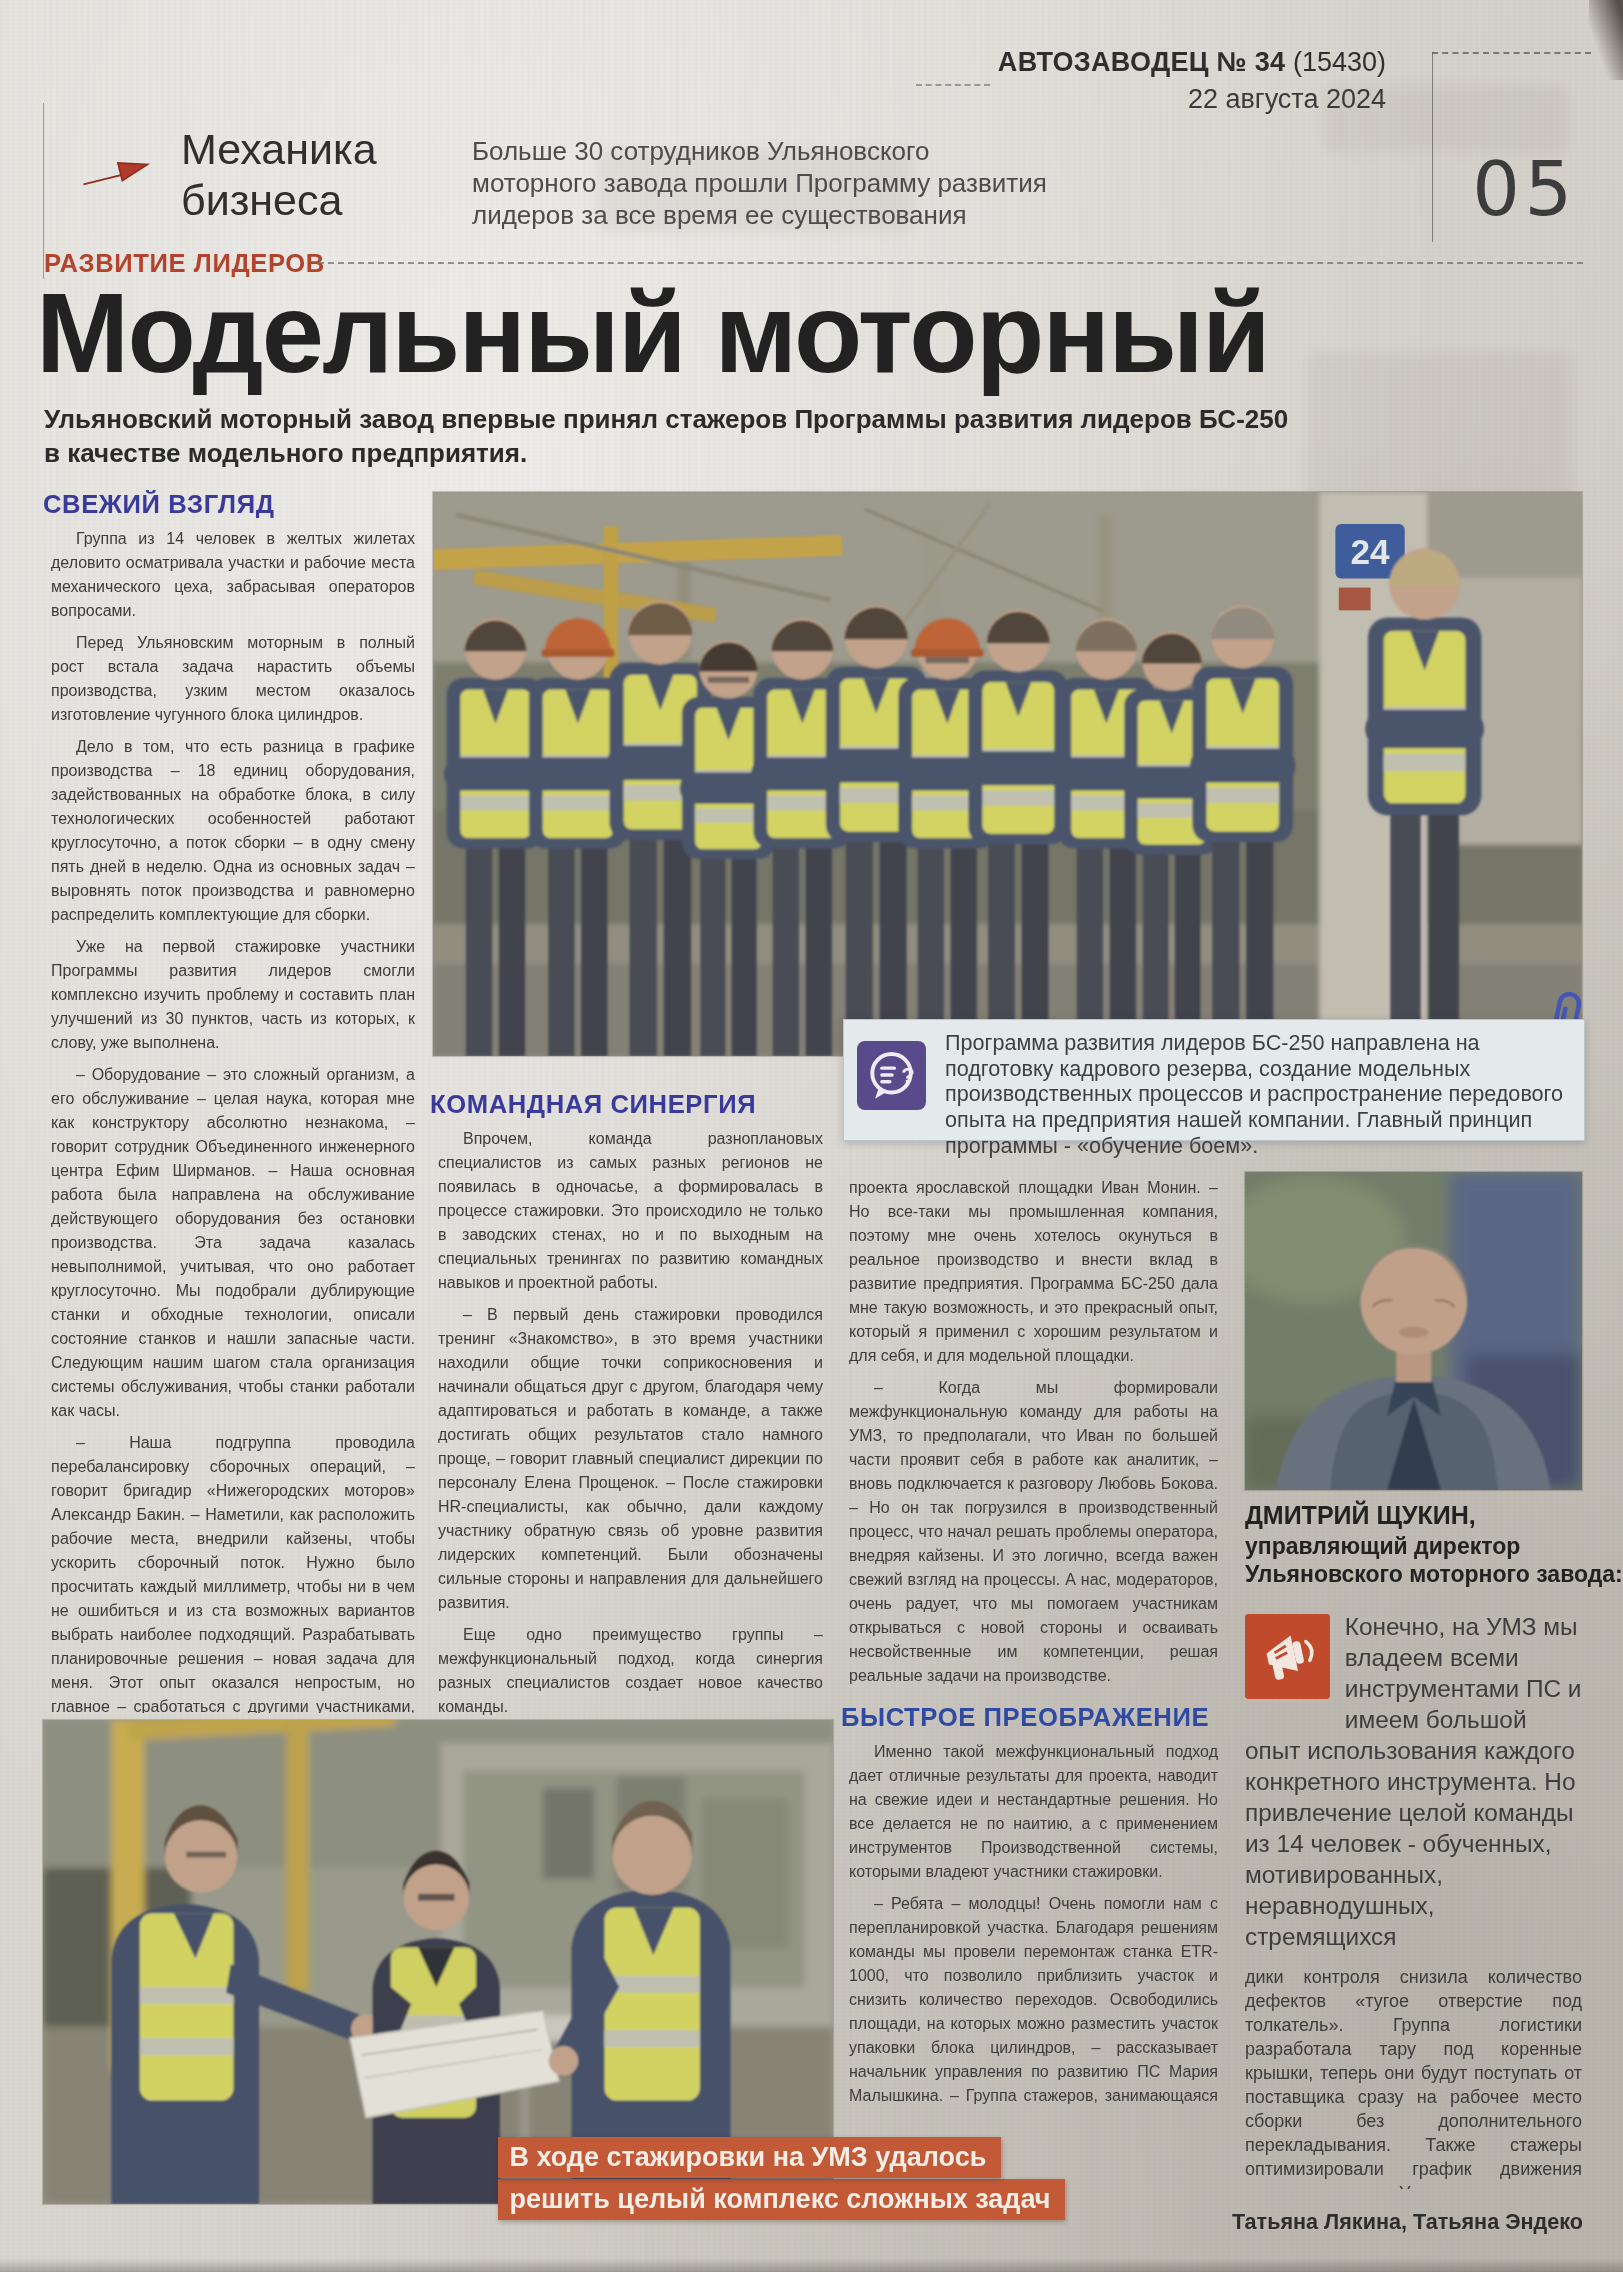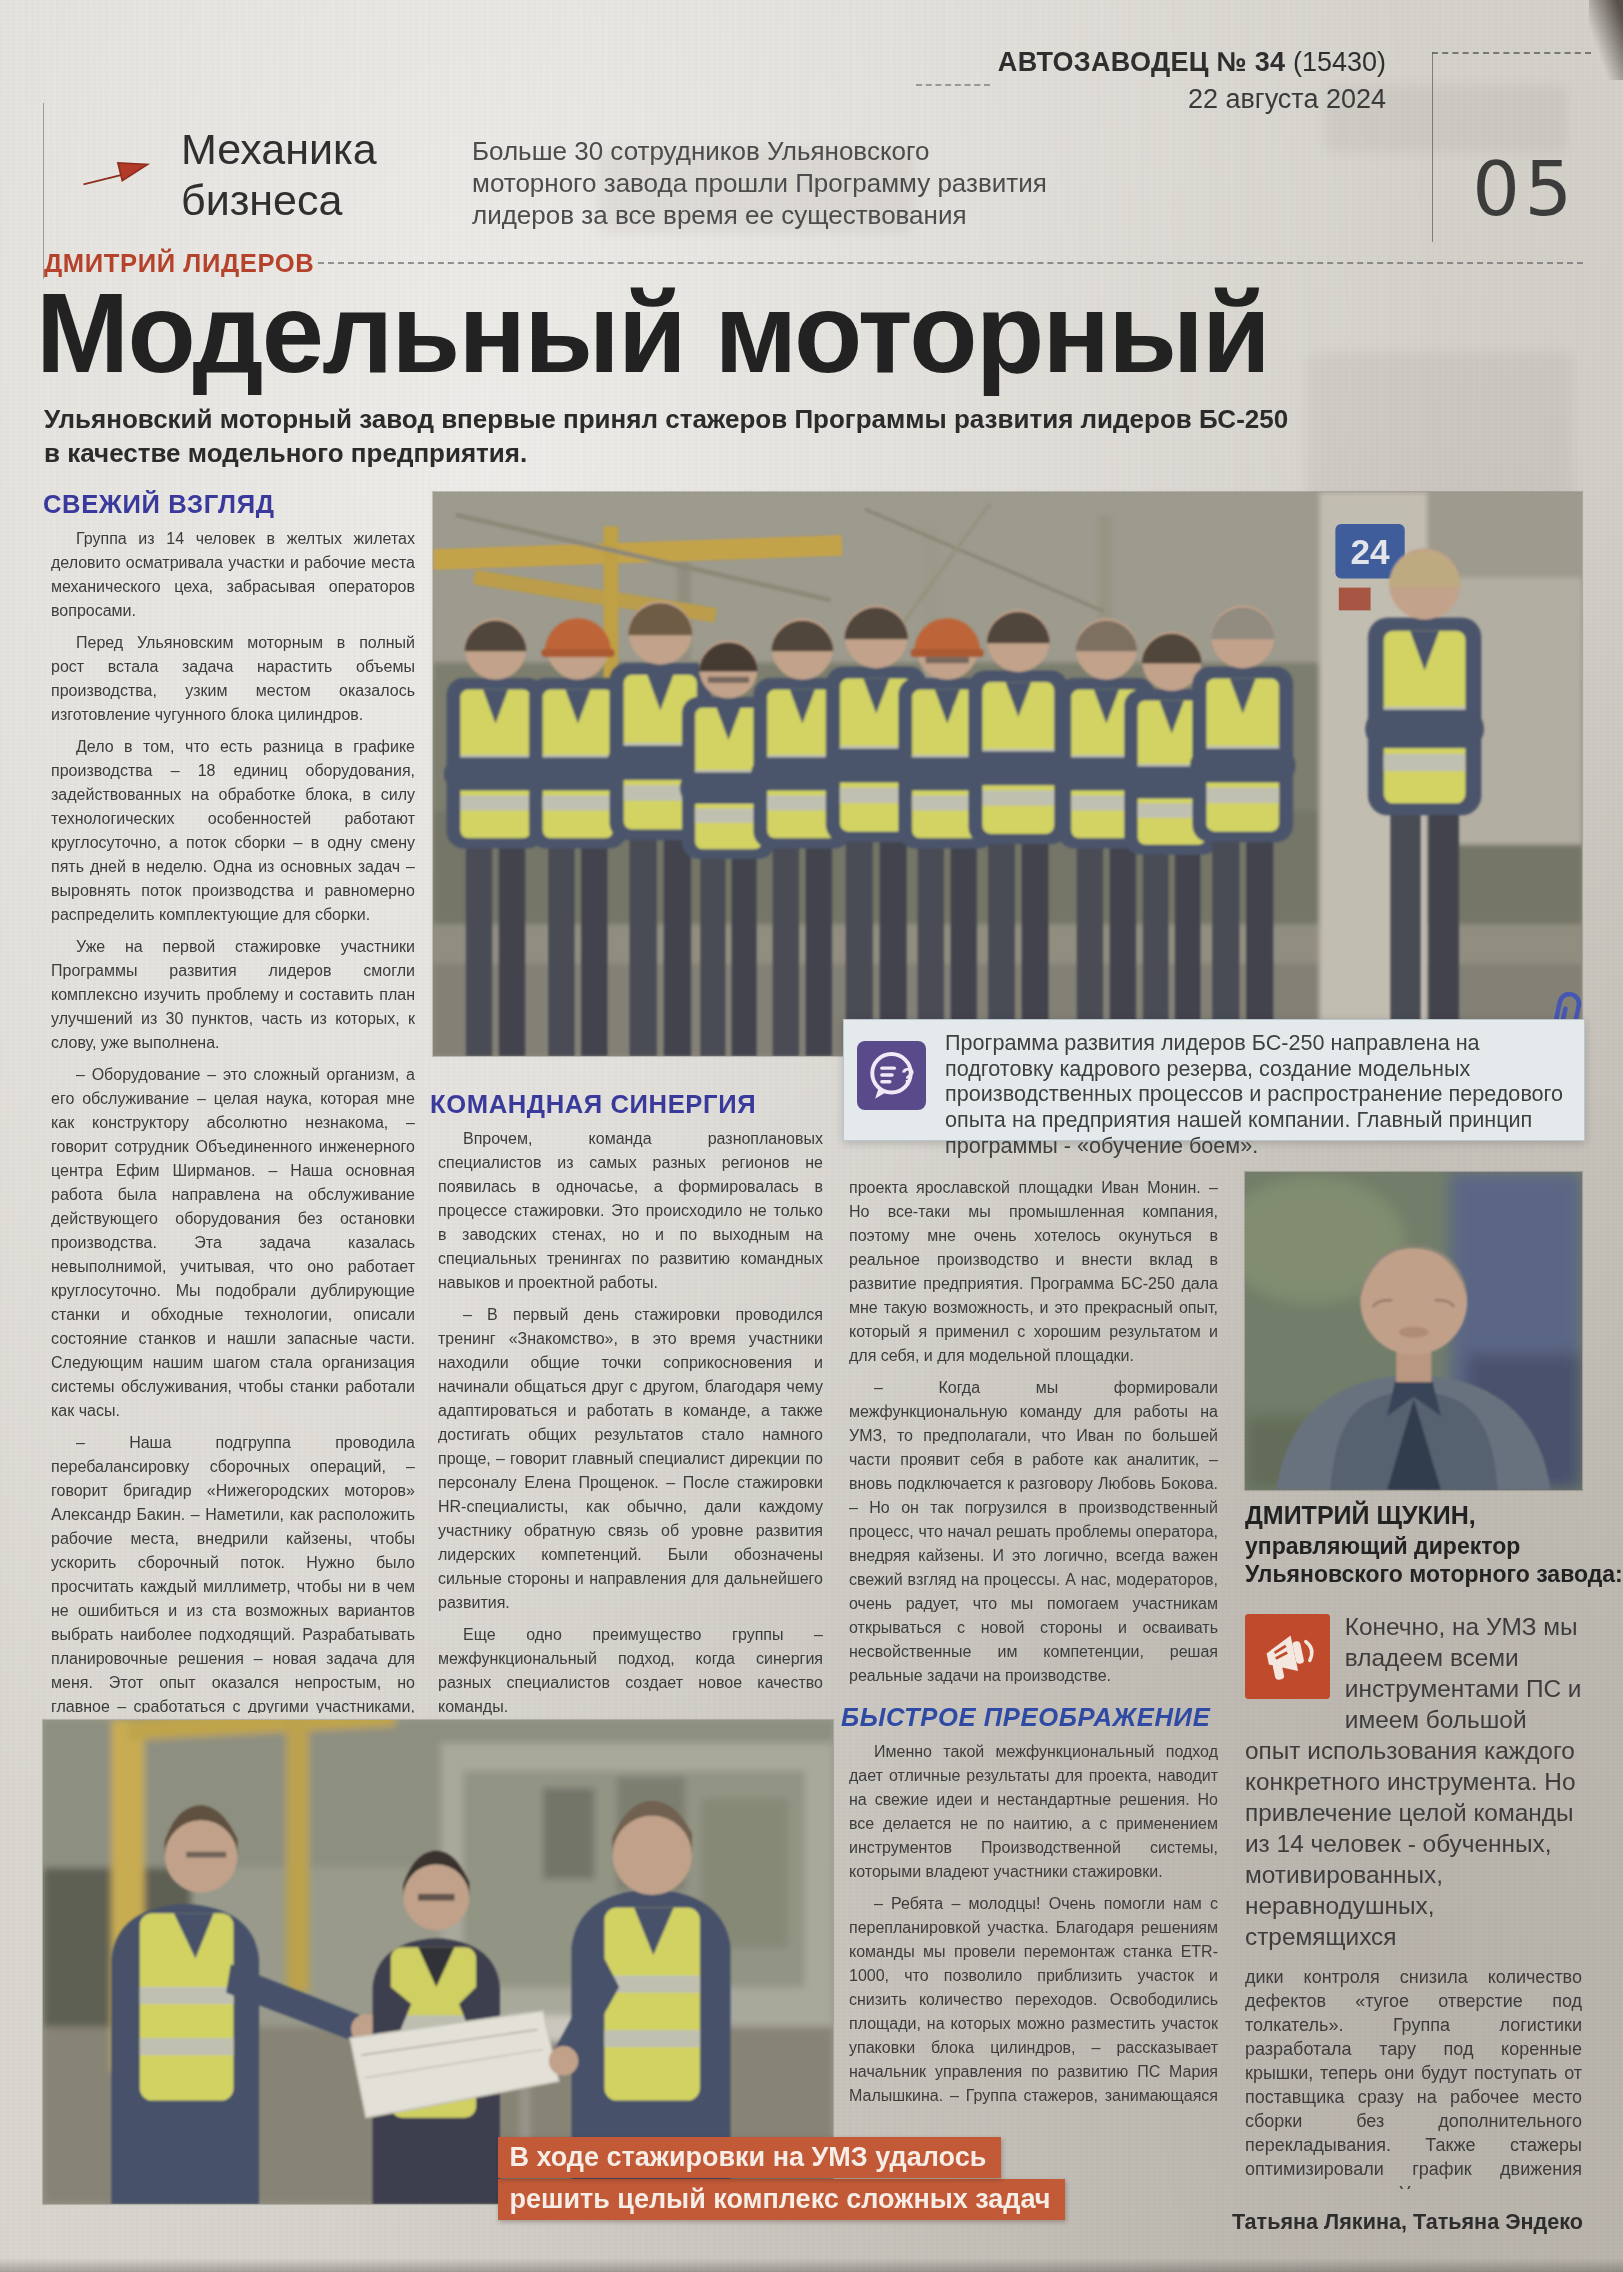--- a/index.html
+++ b/index.html
@@ -45,21 +45,21 @@
   
   .headline{left:36px;top:267px;width:1557px;font-size:114px;font-weight:700;color:#222;
     letter-spacing:-1.7px;transform:scaleX(.98);transform-origin:left;white-space:nowrap;}
   .subhead{left:44px;top:402px;font-size:26px;line-height:34px;font-weight:700;color:#2b2b2b;}
 
   
   .col{position:absolute;overflow:hidden;}
   .col h3{margin:0 0 8px 0;font-size:25.6px;letter-spacing:0.6px;color:#3a3a9c;font-weight:700;}
   .col p{margin:8px;font-size:16px;line-height:24px;color:#3c3c3c;text-align:justify;text-indent:25px;}
   .col p.noind{text-indent:0;}
-  .col h3.mid{margin:14.8px 0 8px 0;color:#2e4aa4;font-style:italic;}
+  .col h3.mid{margin:14.8px 0 8px 0;color:#2e4aa4;}
   #col1{left:43px;top:490px;width:380px;height:1223px;}
   #col2{left:430px;top:1090px;width:401px;height:625px;}
   #col3{left:841px;top:1168px;width:385px;height:940px;}
   #col4p{left:1245px;top:1965px;width:337px;height:224px;overflow:hidden;}
   #col4p p{margin:0;font-size:18px;line-height:24px;color:#3c3c3c;text-align:justify;}
 
   
   .photo{position:absolute;overflow:hidden;background:#8e8c7c;box-shadow:0 0 0 1.1px rgba(70,65,55,.25);}
   #photo-group{left:433px;top:492px;width:1149px;height:564px;}
   #photo-bottom{left:43px;top:1720px;width:790px;height:484px;}
@@ -115,21 +115,21 @@
   <div class="abs rubric">
     <div>Механика</div>
     <div>бизнеса</div>
   </div>
   <div class="abs intro">
     <div>Больше 30 сотрудников Ульяновского</div>
     <div>моторного завода прошли Программу развития</div>
     <div>лидеров за все время ее существования</div>
   </div>
 
-  <div class="abs section-label">ДМИТРИЙ ЛИДЕРОВ</div>
+  <div class="abs section-label">РАЗВИТИЕ ЛИДЕРОВ</div>
   <div class="abs label-rule"></div>
 
   <div class="abs headline">Модельный моторный</div>
   <div class="abs subhead">
     <div>Ульяновский моторный завод впервые принял стажеров Программы развития лидеров БС-250</div>
     <div>в качестве модельного предприятия.</div>
   </div>
 
   <div class="col" id="col1">
     <h3>СВЕЖИЙ ВЗГЛЯД</h3>

